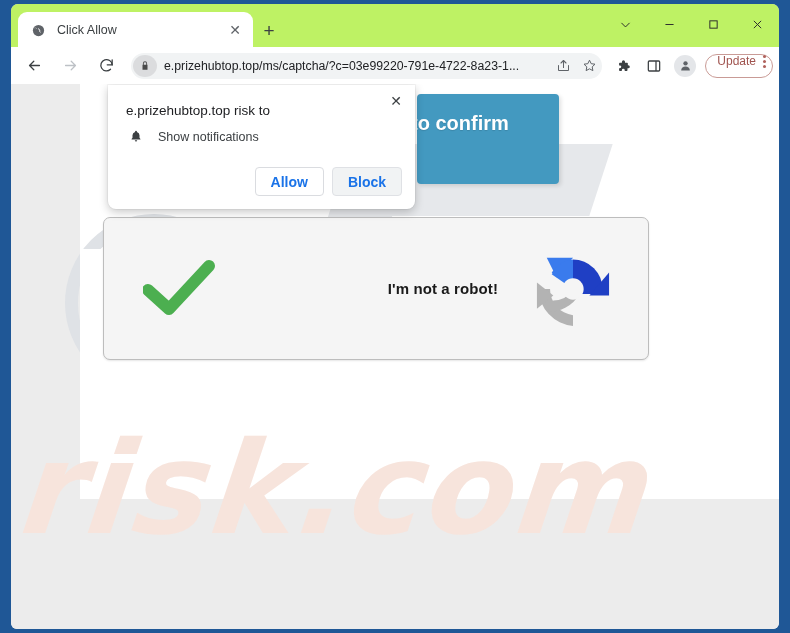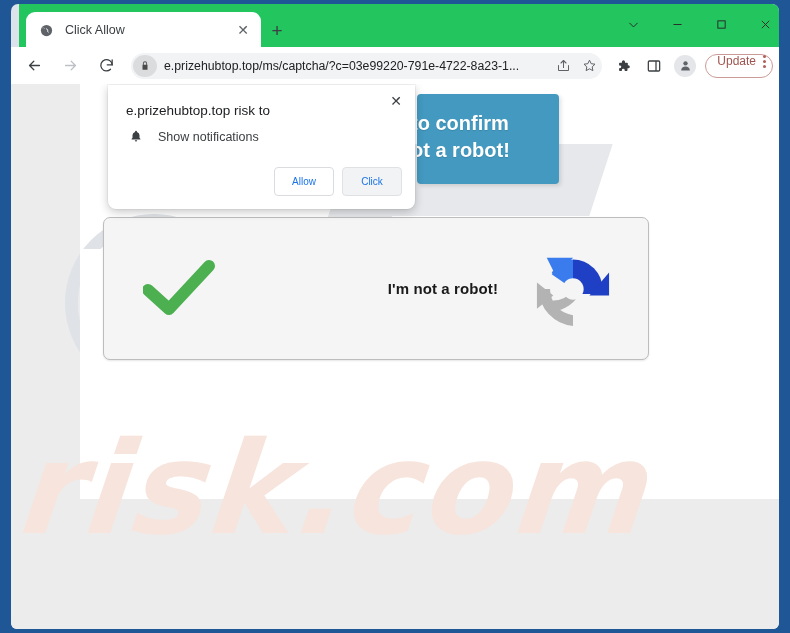--- a/index.html
+++ b/index.html
@@ -20,22 +20,22 @@
   #browser {
     position: absolute; left: 11px; top: 4px;
     width: 768px; height: 625px;
     background: #dde3ea;
     border-radius: 7px 7px 6px 6px;
     overflow: hidden;
   }
 
   
   #tabstrip {
-    position: absolute; left: 8px; top: 0; width: 768px; height: 59px;
-    background: #22c55e;
+    position: absolute; left: 0; top: 0; width: 768px; height: 59px;
+    background: #bef264;
   }
   #tab {
     position: absolute; left: 7px; top: 8px; width: 235px; height: 36px;
     background: #ffffff;
     border-radius: 9px 9px 0 0;
     display: flex; align-items: center;
   }
   #tab-favicon {
     margin-left: 12px; width: 17px; height: 17px; flex: 0 0 auto;
     display: flex; align-items: center; justify-content: center;
@@ -234,23 +234,24 @@
   #pp-perm-label {
     margin-left: 12px; font-size: 12.5px; color: #3c4043; white-space: nowrap;
   }
   #pp-buttons {
     position: absolute; right: 13px; bottom: 13px;
     display: flex; gap: 8px;
   }
   .pp-btn {
     height: 29px; min-width: 60px; padding: 0 15px;
     display: flex; align-items: center; justify-content: center;
-    font-size: 10px; color: #1a73e8;
+    font-size: 14px; color: #1a73e8;
     border: 1px solid #dadce0; border-radius: 4px;
     background: #ffffff;
+    font-weight: bold;
   }
   .pp-btn.focused { background: #f1f3f4; border-color: #dfe1e5; }
 </style>
 </head>
 <body>
 
 <div id="frame">
   <div id="browser">
 
     <div id="tabstrip">
@@ -367,21 +368,20 @@
       <div id="wm-slash1"></div>
       <div id="wm-slash2"></div>
       <div id="wm-slash3"></div>
       <div id="wm-mag"></div>
       <div id="wm-handle"></div>
       <div id="page"></div>
       <div id="wm-risk">risk.com</div>
 
       <div id="banner">
         <div class="banner-line">to confirm</div>
-        <div class="banner-line">ot a robot!</div>
       </div>
 
       <div id="captcha">
         <div id="check-wrap">
           <svg width="72" height="58" viewBox="0 0 72 58" fill="none">
             <path d="M5 30 L26 49 L66 6" stroke="#4caf50" stroke-width="12" stroke-linecap="round" stroke-linejoin="round"></path>
           </svg>
         </div>
 
         <div id="captcha-text">I'm not a robot!</div>
@@ -412,19 +412,19 @@
           <span id="pp-bell">
             <svg width="14" height="15" viewBox="0 0 24 24" fill="#3c4043">
               <path d="M12 2a1.6 1.6 0 0 0-1.6 1.6v.7A6 6 0 0 0 6 10v4l-1.6 2.2V17h15.2v-.8L18 14v-4a6 6 0 0 0-4.4-5.7v-.7A1.6 1.6 0 0 0 12 2z"></path>
               <path d="M10 18.4a2 2 0 0 0 4 0z"></path>
             </svg>
           </span>
           <span id="pp-perm-label">Show notifications</span>
         </div>
         <div id="pp-buttons">
           <div class="pp-btn">Allow</div>
-          <div class="pp-btn focused">Click</div>
+          <div class="pp-btn focused">Block</div>
         </div>
       </div>
 
     </div>
   </div>
 </div>
 
 </body></html>

